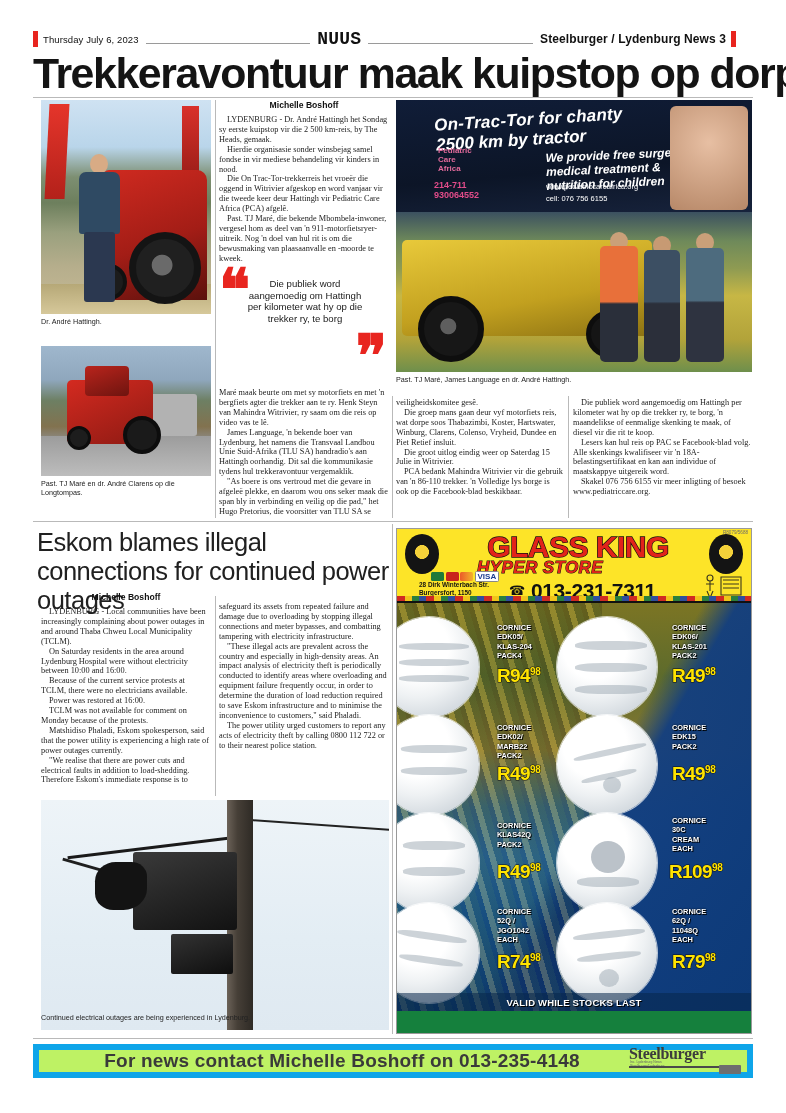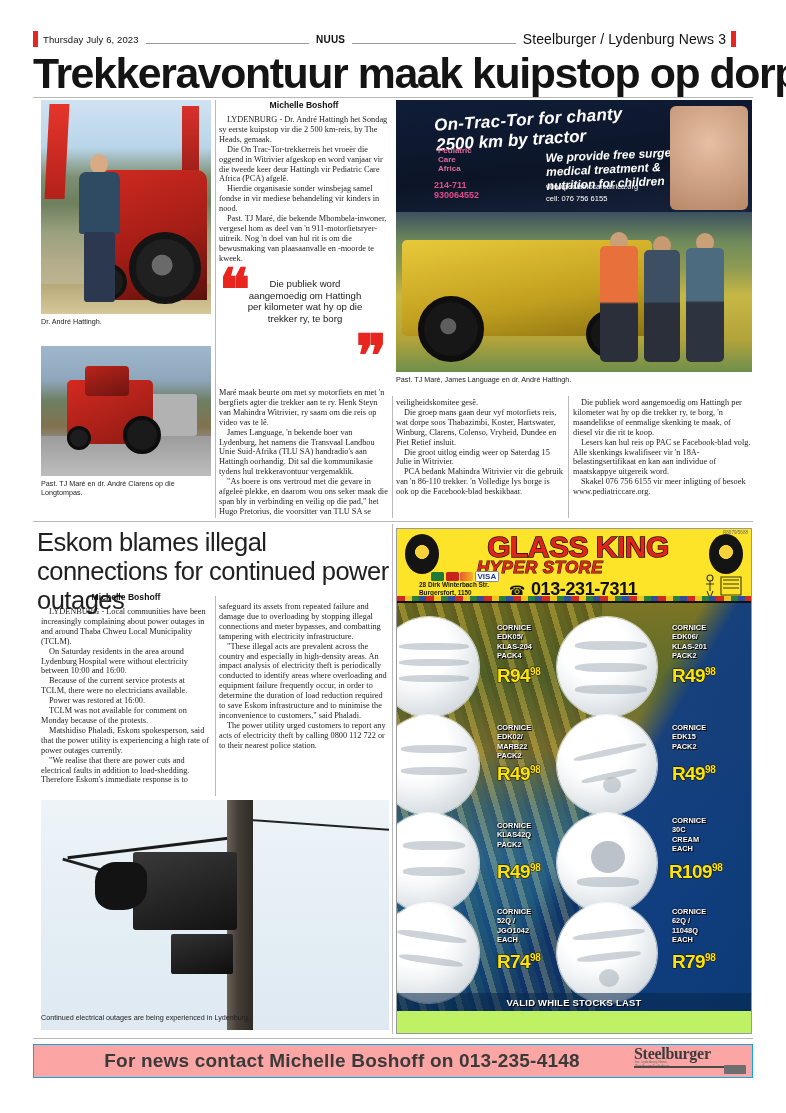--- a/index.html
+++ b/index.html
@@ -24,26 +24,26 @@
   .mh-tick {
     width: 5px; height: 16px; background: #e8251f; flex: 0 0 auto;
   }
   .mh-date {
     font-family: "Liberation Sans", sans-serif;
     font-size: 9.5px; color: #111; margin-left: 5px; white-space: nowrap;
     letter-spacing: .1px;
   }
   .mh-rule { flex: 1 1 auto; height: 1px; background: #9a9a9a; margin: 0 7px; position: relative; top: 4px;}
   .mh-section {
-    font-family: Liberation Sans, sans-serif;
-    font-weight: bold; font-size: 10px; color: #111; letter-spacing: .2px; text-align: right;
+    font-family: Liberation Mono, monospace;
+    font-weight: bold; font-size: 18px; color: #111; letter-spacing: .2px; text-align: right;
   }
   .mh-folio {
     font-family: "Liberation Sans", sans-serif;
-    font-size: 14px; color: #111; white-space: nowrap; letter-spacing: .1px;
+    font-size: 12px; color: #111; white-space: nowrap; letter-spacing: .1px; font-weight: bold;
   }
 
   
   .main-head {
     position: absolute; left: 33px; top: 52px; width: 722px;
     font-family: "Liberation Sans", sans-serif;
     font-weight: bold;
     font-size: 42px;
     line-height: 44px;
     letter-spacing: -1.4px;
@@ -169,21 +169,21 @@
   #photo4 .box{position:absolute;left:92px;top:52px;width:104px;height:78px;background:linear-gradient(160deg,#3a3a3a,#121212);border-radius:3px;}
   #photo4 .box2{position:absolute;left:130px;top:134px;width:62px;height:40px;background:linear-gradient(160deg,#333,#0e0e0e);border-radius:2px;}
   #photo4 .wire1{position:absolute;left:26px;top:46px;width:170px;height:3px;background:#1a1a1a;transform:rotate(-7deg);}
   #photo4 .wire2{position:absolute;left:20px;top:70px;width:90px;height:3px;background:#1f1f1f;transform:rotate(16deg);}
   #photo4 .wire3{position:absolute;left:210px;top:24px;width:140px;height:2px;background:#222;transform:rotate(4deg);}
   #photo4 .knot{position:absolute;left:54px;top:62px;width:52px;height:48px;background:#131313;border-radius:40% 30% 45% 35%;}
 
   
   .ad{
     position:absolute; left:396px; top:528px; width:356px; height:506px;
-    border:1px solid #999; background:#bef264; overflow:hidden;
+    border:1px solid #999; background:#15803d; overflow:hidden;
   }
   .ad-head{
     position:relative; height:74px; background:#fde428;
     border-bottom:2px solid #111;
   }
   .ad-code{
     position:absolute; right:3px; top:1px;
     font-family:"Liberation Sans",sans-serif; font-size:4.6px; color:#6b6b6b;
   }
   .lion{
@@ -210,21 +210,21 @@
     font-family:"Liberation Sans",sans-serif;font-weight:bold;font-size:8px;
     color:#1a3a8f;background:#fff;border:.5px solid #888;padding:0 2px;border-radius:1px;
   }
   .ad-addr{
     position:absolute; left:22px; top:52px; width:110px;
     font-family:"Liberation Sans",sans-serif;font-weight:bold;font-size:6.4px;
     line-height:7.6px;color:#111;
   }
   .ad-phone{
     position:absolute; left:134px; top:50px;
-    font-family:"Liberation Sans",sans-serif;font-weight:bold;font-size:18px;
+    font-family:"Liberation Sans",sans-serif;font-weight:bold;font-size:21px;
     color:#111;letter-spacing:-.4px;white-space:nowrap;
   }
   .ad-phoneicon{position:absolute;left:112px;top:54px;font-size:13px;color:#111;}
   .ad-king{position:absolute;right:6px;top:42px;width:44px;height:30px;opacity:.85;}
   .ad-stripe{position:absolute;left:0;bottom:0;width:100%;height:5px;
     background:repeating-linear-gradient(90deg,#d02a22 0 8px,#f0c419 8px 15px,#2b7f3e 15px 22px,#2f4f9e 22px 29px);}
 
   .ad-body{
     position:relative; height:408px;
     background:
@@ -269,21 +269,21 @@
   }
   .ad-foot span{
     font-family:"Liberation Sans",sans-serif;font-weight:bold;font-size:9.5px;
     color:#fff; letter-spacing:.2px;
     text-shadow:1px 1px 0 #000;
   }
 
   
   .footbar{
     position:absolute; left:33px; top:1044px; width:720px; height:34px;
-    border:1px solid #0ea5e9; background:#fca5a5; display:flex; align-items:center;
+    border:6px solid #0ea5e9; background:#bef264; display:flex; align-items:center;
   }
   .footbar .txt{
     flex:1 1 auto; text-align:center;
     font-family:"Liberation Sans",sans-serif;font-weight:bold;font-size:19px;
     color:#3a3a3a; letter-spacing:.2px; padding-left:22px;
   }
   .footlogo{
     flex:0 0 auto; width:120px; height:30px; position:relative; margin-right:4px;
   }
   .footlogo .fl-name{
@@ -373,22 +373,22 @@
     <div class="p2"></div>
     <div class="p3h"></div>
     <div class="p3"></div>
   </div>
   <div class="cap" style="left:396px; top:376px; width:330px;">Past. TJ Maré, James Language en dr. André Hattingh.</div>
 
   <div style="position:absolute; left:219px; top:100px; width:170px;">
     <div class="byline">Michelle Boshoff</div>
     <div class="body">
       <p>LYDENBURG - Dr. André Hattingh het Sondag sy eerste kuipstop vir die 2 500 km-reis, by The Heads, gemaak.</p>
+      <p>Hierdie organisasie sonder winsbejag samel fondse in vir mediese behandeling vir kinders in nood.</p>
       <p>Die On Trac-Tor-trekkerreis het vroeër die oggend in Witrivier afgeskop en word vanjaar vir die tweede keer deur Hattingh vir Pediatric Care Africa (PCA) afgelê.</p>
-      <p>Hierdie organisasie sonder winsbejag samel fondse in vir mediese behandeling vir kinders in nood.</p>
       <p>Past. TJ Maré, die bekende Mbombela-inwoner, vergesel hom as deel van 'n 911-motorfietsryer-uitreik. Nog 'n doel van hul rit is om die bewusmaking van plaasaanvalle en -moorde te kweek.</p>
     </div>
   </div>
 
   <div class="pq">
     <div class="qmark-open">❝</div>
     <div class="qtext">Die publiek word aangemoedig om Hattingh per kilometer wat hy op die trekker ry, te borg</div>
     <div class="qmark-close">❞</div>
   </div>
 

